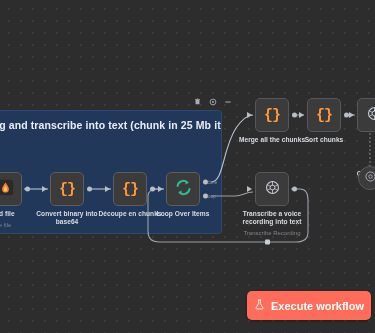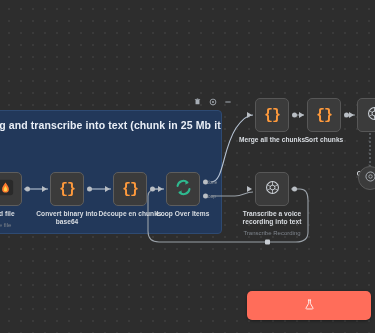--- a/index.html
+++ b/index.html
@@ -328,13 +328,14 @@
 
 </div>
 
 <button id="execute-btn">
   <span class="flask">
     <svg width="11" height="11" viewBox="0 0 16 16">
       <path d="M6.3 1.5 L9.7 1.5 M6.8 1.5 L6.8 6.3 L3 13 a1 1 0 0 0 0.9 1.5 h8.2
                a1 1 0 0 0 0.9 -1.5 L9.2 6.3 L9.2 1.5" fill="none" stroke="#ffffff" stroke-width="1.25" stroke-linecap="round" stroke-linejoin="round"></path>
     </svg>
   </span>
+  <span>Execute workflow</span>
 </button>
 
 </body></html>

